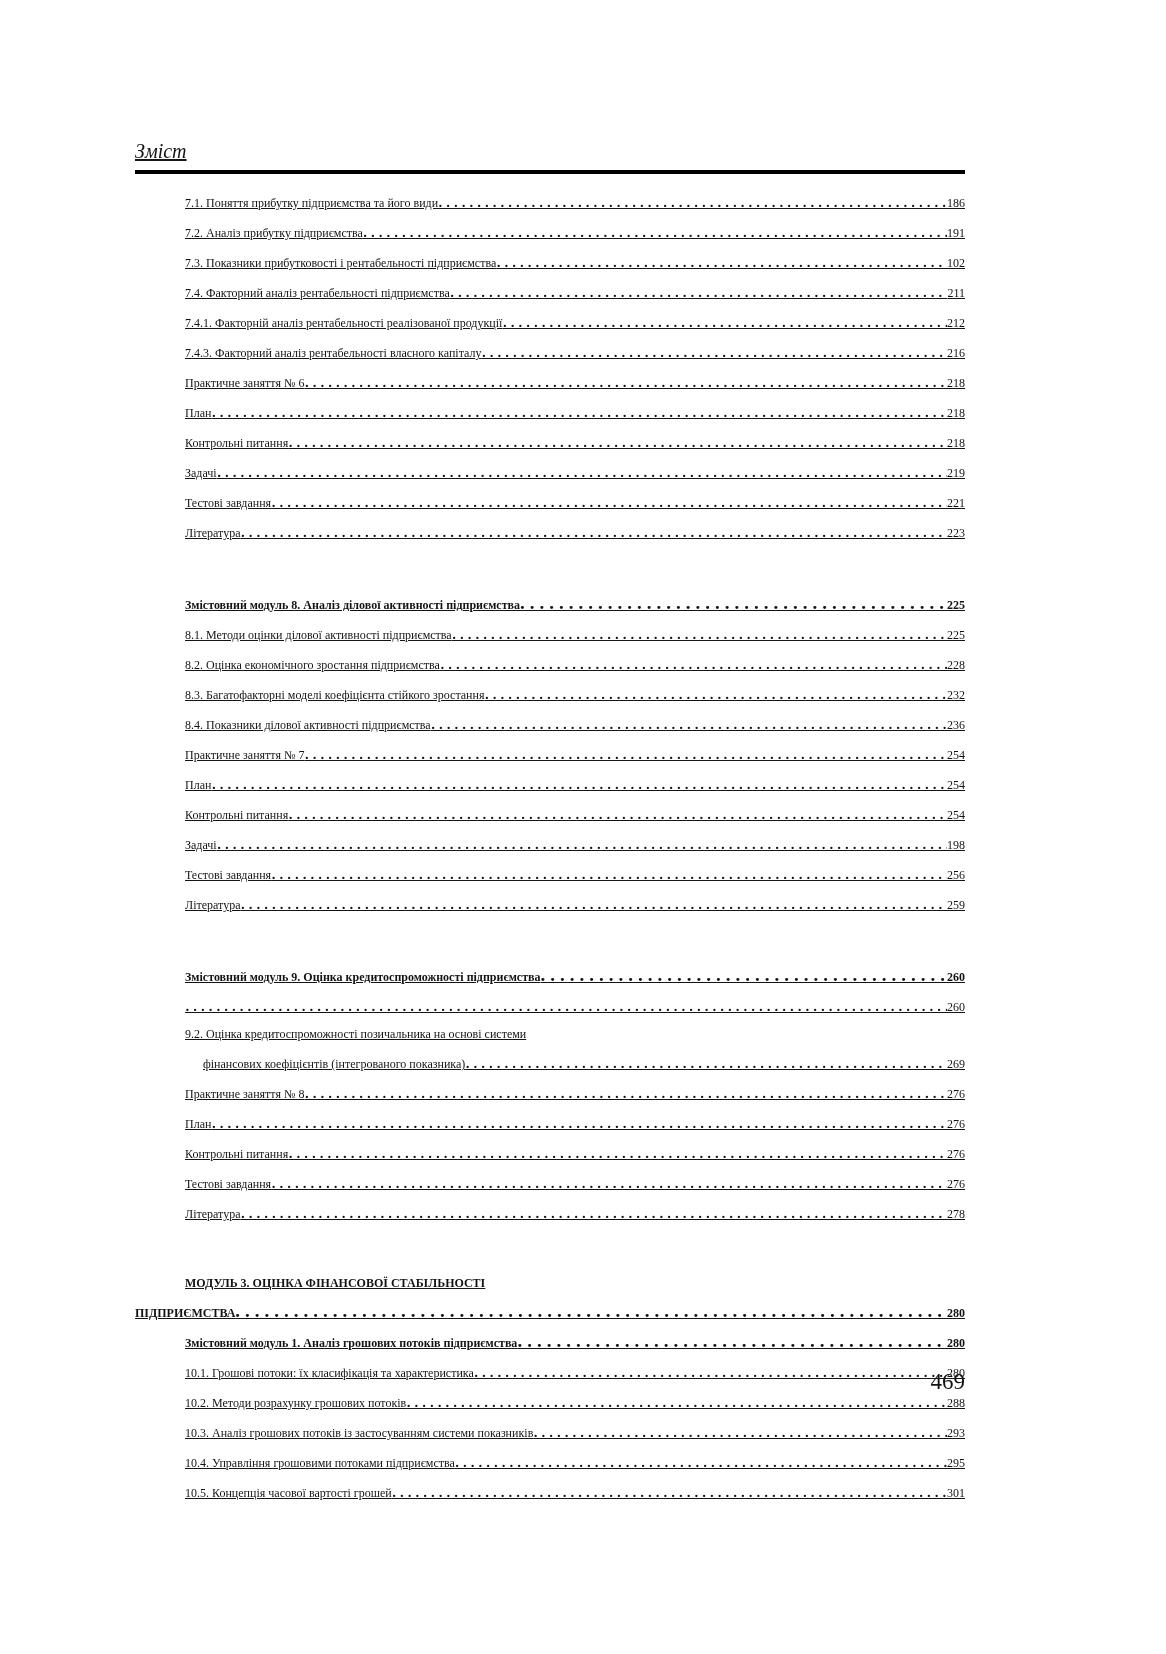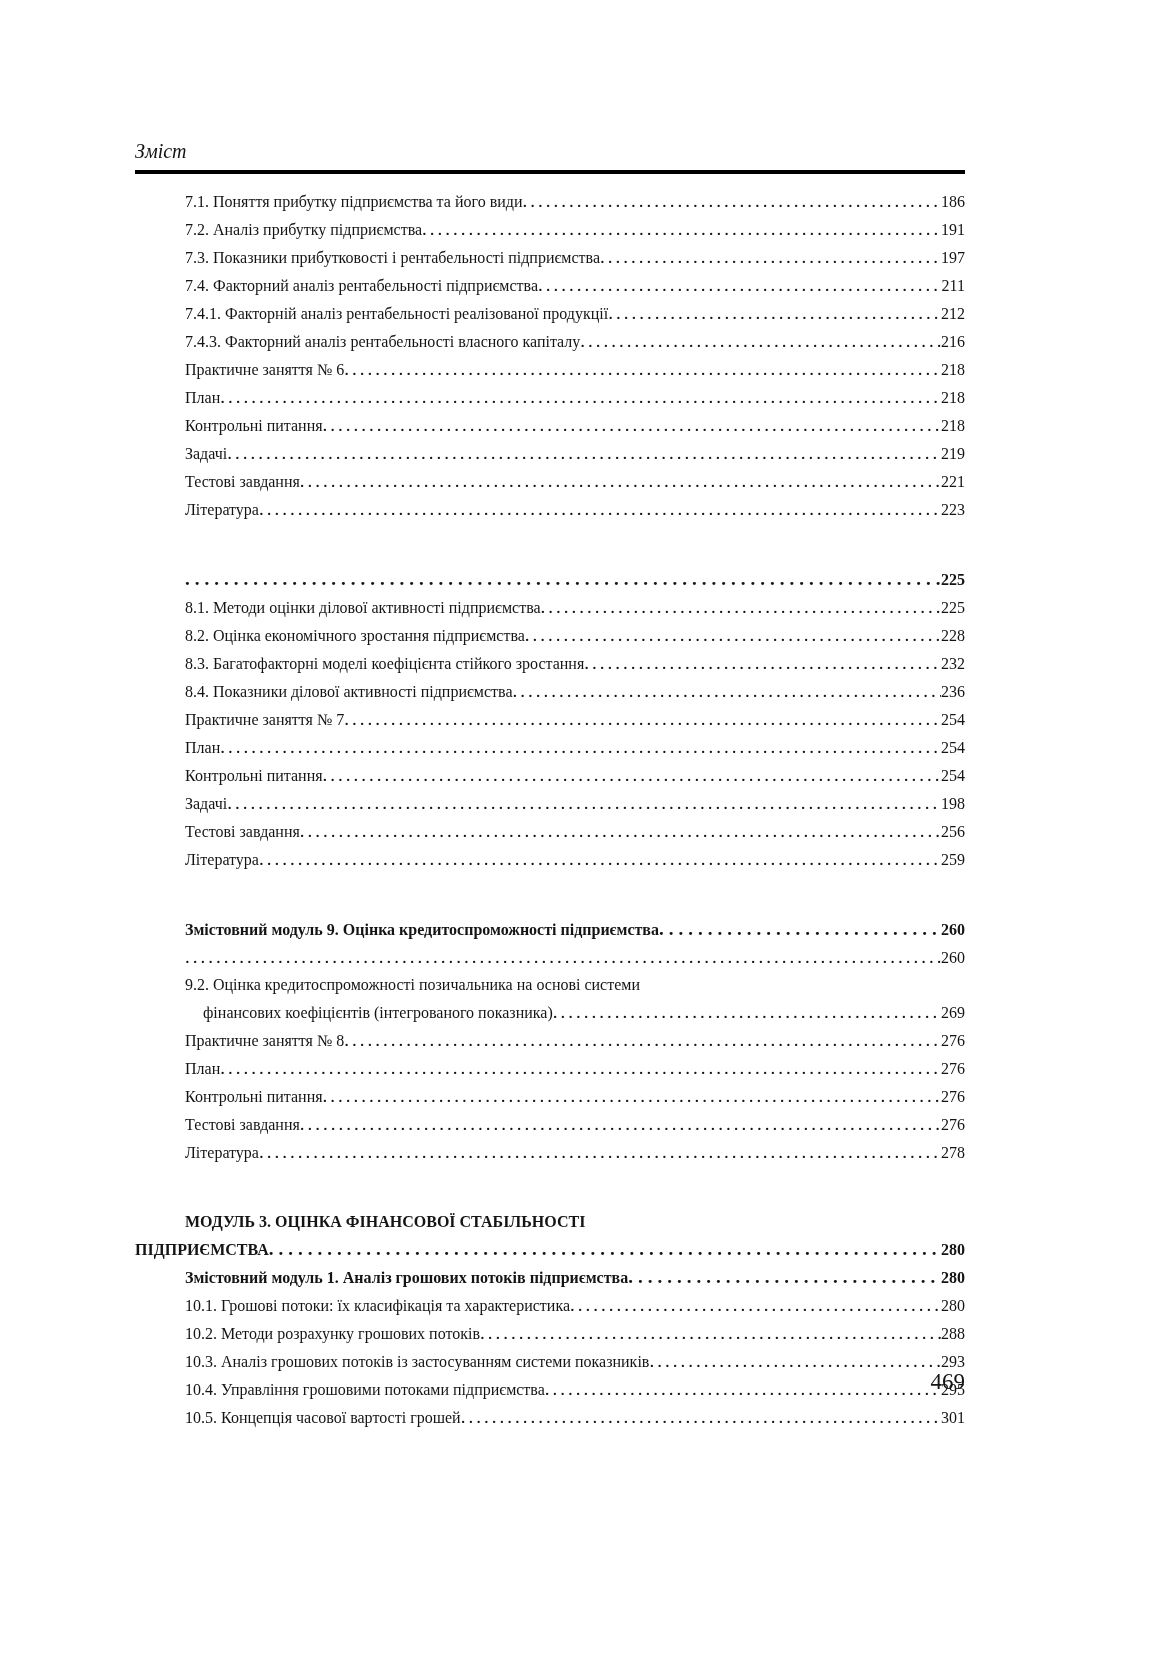--- a/index.html
+++ b/index.html
@@ -6,40 +6,41 @@
   .page {
     position: relative;
     width: 1166px;
     height: 1654px;
     background: #ffffff;
     box-sizing: border-box;
     padding: 141px 201px 0 135px;
     font-family: "Liberation Serif", "DejaVu Serif", serif;
     color: #141414;
     overflow: hidden;
+    text-decoration: underline;
   }
   .running-head {
     font-style: italic;
     font-size: 20px;
     line-height: 20px;
   }
   .header-rule {
     height: 4px;
     background: #000;
     margin-top: 9px;
   }
   .toc {
     margin-top: 13px;
   }
   .toc-section { margin-top: 42px; }
   .toc-section:first-child { margin-top: 0; }
   .toc-row {
     display: flex;
     align-items: flex-end;
-    font-size: 16px;
+    font-size: 12px;
     line-height: 27px;
     white-space: nowrap;
   }
   .toc-row.bold { font-weight: bold; }
   .indent-1 { padding-left: 50px; }
   .indent-2 { padding-left: 68px; }
   .dot-leader {
     flex: 1 1 auto;
     overflow: hidden;
     min-width: 6px;
@@ -73,21 +74,21 @@
           <span class="toc-page">186</span>
         </div>
         <div class="toc-row indent-1">
           <span class="toc-text">7.2. Аналіз прибутку підприємства</span>
           <span class="dot-leader"></span>
           <span class="toc-page">191</span>
         </div>
         <div class="toc-row indent-1">
           <span class="toc-text">7.3. Показники прибутковості і рентабельності підприємства</span>
           <span class="dot-leader"></span>
-          <span class="toc-page">197</span>
+          <span class="toc-page">102</span>
         </div>
         <div class="toc-row indent-1">
           <span class="toc-text">7.4. Факторний аналіз рентабельності підприємства</span>
           <span class="dot-leader"></span>
           <span class="toc-page">211</span>
         </div>
         <div class="toc-row indent-1">
           <span class="toc-text">7.4.1. Факторній аналіз рентабельності реалізованої продукції</span>
           <span class="dot-leader"></span>
           <span class="toc-page">212</span>
@@ -123,20 +124,21 @@
           <span class="toc-page">221</span>
         </div>
         <div class="toc-row indent-1">
           <span class="toc-text">Література</span>
           <span class="dot-leader"></span>
           <span class="toc-page">223</span>
         </div>
       </div>
       <div class="toc-section">
         <div class="toc-row bold indent-1">
+          <span class="toc-text">Змістовний модуль 8. Аналіз ділової активності підприємства</span>
           <span class="dot-leader"></span>
           <span class="toc-page">225</span>
         </div>
         <div class="toc-row indent-1">
           <span class="toc-text">8.1. Методи оцінки ділової активності підприємства</span>
           <span class="dot-leader"></span>
           <span class="toc-page">225</span>
         </div>
         <div class="toc-row indent-1">
           <span class="toc-text">8.2. Оцінка економічного зростання підприємства</span>

